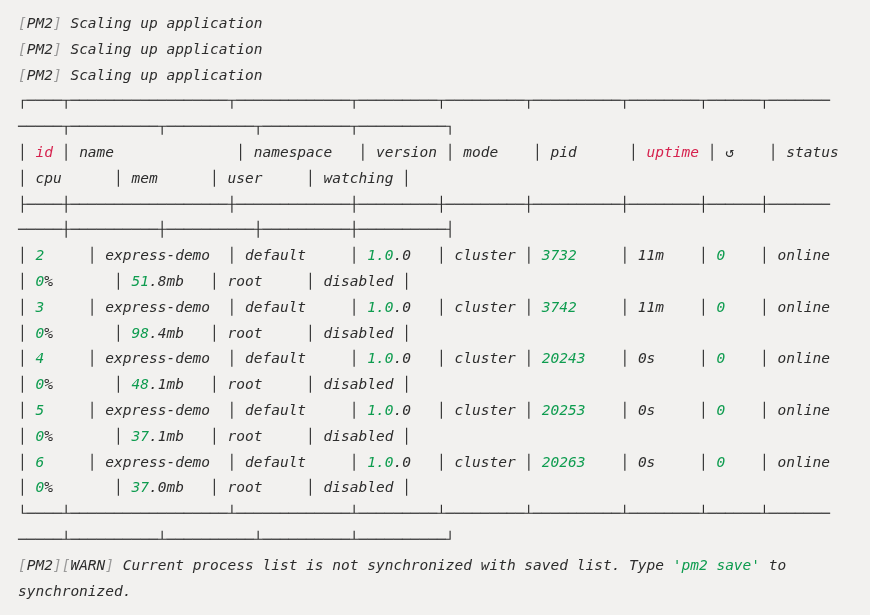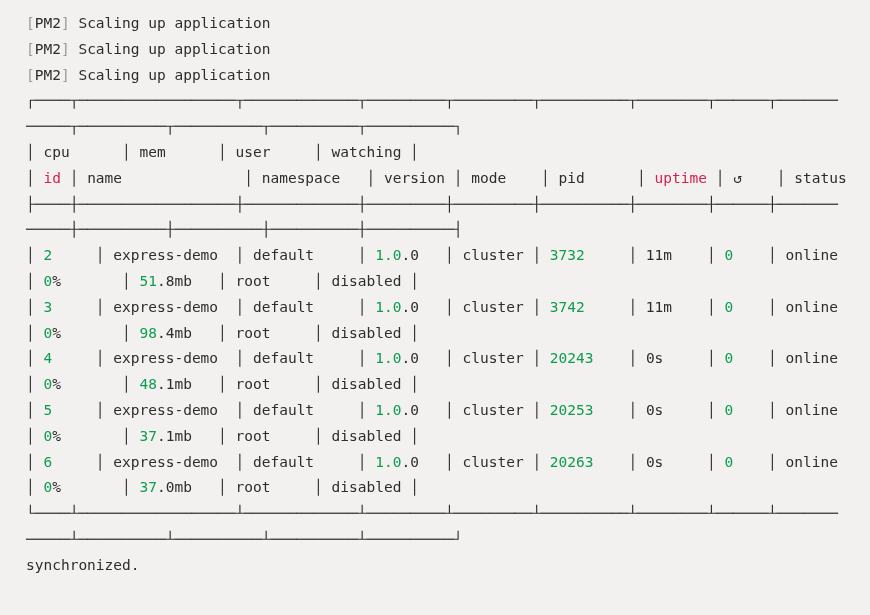--- a/index.html
+++ b/index.html
@@ -14,51 +14,53 @@
     background:var(--c-background);
     font-family:"DejaVu Sans Mono","Liberation Mono",monospace;
     font-size:14.5px;
     color:var(--c-text);
   }
   .terminal{
     width:870px;
     height:615px;
     overflow:hidden;
     box-sizing:border-box;
-    padding:11px 0 0 26px;
+    padding:11px 0 0 18px;
+    font-style:italic;
   }
   .line{
     white-space:pre;
     line-height:25.8px;
     height:25.8px;
   }
   .c-text{color:var(--c-text);}
   .c-muted{color:var(--c-muted);}
   .c-green{color:var(--c-green);}
   .c-red{color:var(--c-red);}
 </style>
 </head>
 <body>
 
 <div class="terminal">
     <div class="line"><span class="c-muted">[</span><span class="c-text">PM2</span><span class="c-muted">]</span><span class="c-text"> Scaling up application</span></div>
     <div class="line"><span class="c-muted">[</span><span class="c-text">PM2</span><span class="c-muted">]</span><span class="c-text"> Scaling up application</span></div>
     <div class="line"><span class="c-muted">[</span><span class="c-text">PM2</span><span class="c-muted">]</span><span class="c-text"> Scaling up application</span></div>
     <div class="line"><span class="c-text">┌────┬──────────────────┬─────────────┬─────────┬─────────┬──────────┬────────┬──────┬───────</span></div>
     <div class="line"><span class="c-text">─────┬──────────┬──────────┬──────────┬──────────┐</span></div>
+    <div class="line"><span class="c-text">│ </span><span class="c-red">id</span><span class="c-text"> │ name              │ namespace   │ version │ mode    │ pid      │ </span><span class="c-red">uptime</span><span class="c-text"> │ ↺    │ status</span></div>
     <div class="line"><span class="c-text">│ cpu      │ mem      │ user     │ watching │</span></div>
-    <div class="line"><span class="c-text">│ </span><span class="c-red">id</span><span class="c-text"> │ name              │ namespace   │ version │ mode    │ pid      │ </span><span class="c-red">uptime</span><span class="c-text"> │ ↺    │ status</span></div>
     <div class="line"><span class="c-text">├────┼──────────────────┼─────────────┼─────────┼─────────┼──────────┼────────┼──────┼───────</span></div>
     <div class="line"><span class="c-text">─────┼──────────┼──────────┼──────────┼──────────┤</span></div>
     <div class="line"><span class="c-text">│ </span><span class="c-green">2</span><span class="c-text">     │ express-demo  │ default     │ </span><span class="c-green">1.0</span><span class="c-text">.0</span><span class="c-text">   │ cluster │ </span><span class="c-green">3732</span><span class="c-text">     │ 11m    │ </span><span class="c-green">0</span><span class="c-text">    │ online</span></div>
     <div class="line"><span class="c-text">│ </span><span class="c-green">0</span><span class="c-text">%       │ </span><span class="c-green">51</span><span class="c-text">.8mb   │ root     │ disabled │</span></div>
     <div class="line"><span class="c-text">│ </span><span class="c-green">3</span><span class="c-text">     │ express-demo  │ default     │ </span><span class="c-green">1.0</span><span class="c-text">.0</span><span class="c-text">   │ cluster │ </span><span class="c-green">3742</span><span class="c-text">     │ 11m    │ </span><span class="c-green">0</span><span class="c-text">    │ online</span></div>
     <div class="line"><span class="c-text">│ </span><span class="c-green">0</span><span class="c-text">%       │ </span><span class="c-green">98</span><span class="c-text">.4mb   │ root     │ disabled │</span></div>
     <div class="line"><span class="c-text">│ </span><span class="c-green">4</span><span class="c-text">     │ express-demo  │ default     │ </span><span class="c-green">1.0</span><span class="c-text">.0</span><span class="c-text">   │ cluster │ </span><span class="c-green">20243</span><span class="c-text">    │ 0s     │ </span><span class="c-green">0</span><span class="c-text">    │ online</span></div>
     <div class="line"><span class="c-text">│ </span><span class="c-green">0</span><span class="c-text">%       │ </span><span class="c-green">48</span><span class="c-text">.1mb   │ root     │ disabled │</span></div>
     <div class="line"><span class="c-text">│ </span><span class="c-green">5</span><span class="c-text">     │ express-demo  │ default     │ </span><span class="c-green">1.0</span><span class="c-text">.0</span><span class="c-text">   │ cluster │ </span><span class="c-green">20253</span><span class="c-text">    │ 0s     │ </span><span class="c-green">0</span><span class="c-text">    │ online</span></div>
     <div class="line"><span class="c-text">│ </span><span class="c-green">0</span><span class="c-text">%       │ </span><span class="c-green">37</span><span class="c-text">.1mb   │ root     │ disabled │</span></div>
     <div class="line"><span class="c-text">│ </span><span class="c-green">6</span><span class="c-text">     │ express-demo  │ default     │ </span><span class="c-green">1.0</span><span class="c-text">.0</span><span class="c-text">   │ cluster │ </span><span class="c-green">20263</span><span class="c-text">    │ 0s     │ </span><span class="c-green">0</span><span class="c-text">    │ online</span></div>
     <div class="line"><span class="c-text">│ </span><span class="c-green">0</span><span class="c-text">%       │ </span><span class="c-green">37</span><span class="c-text">.0mb   │ root     │ disabled │</span></div>
     <div class="line"><span class="c-text">└────┴──────────────────┴─────────────┴─────────┴─────────┴──────────┴────────┴──────┴───────</span></div>
     <div class="line"><span class="c-text">─────┴──────────┴──────────┴──────────┴──────────┘</span></div>
+    <div class="line"><span class="c-muted">[</span><span class="c-text">PM2</span><span class="c-muted">][</span><span class="c-text">WARN</span><span class="c-muted">]</span><span class="c-text"> Current process list is not synchronized with saved list. Type </span><span class="c-green">'pm2 save'</span><span class="c-text"> to</span></div>
     <div class="line"><span class="c-text">synchronized.</span></div>
   </div>
 
 </body></html>

